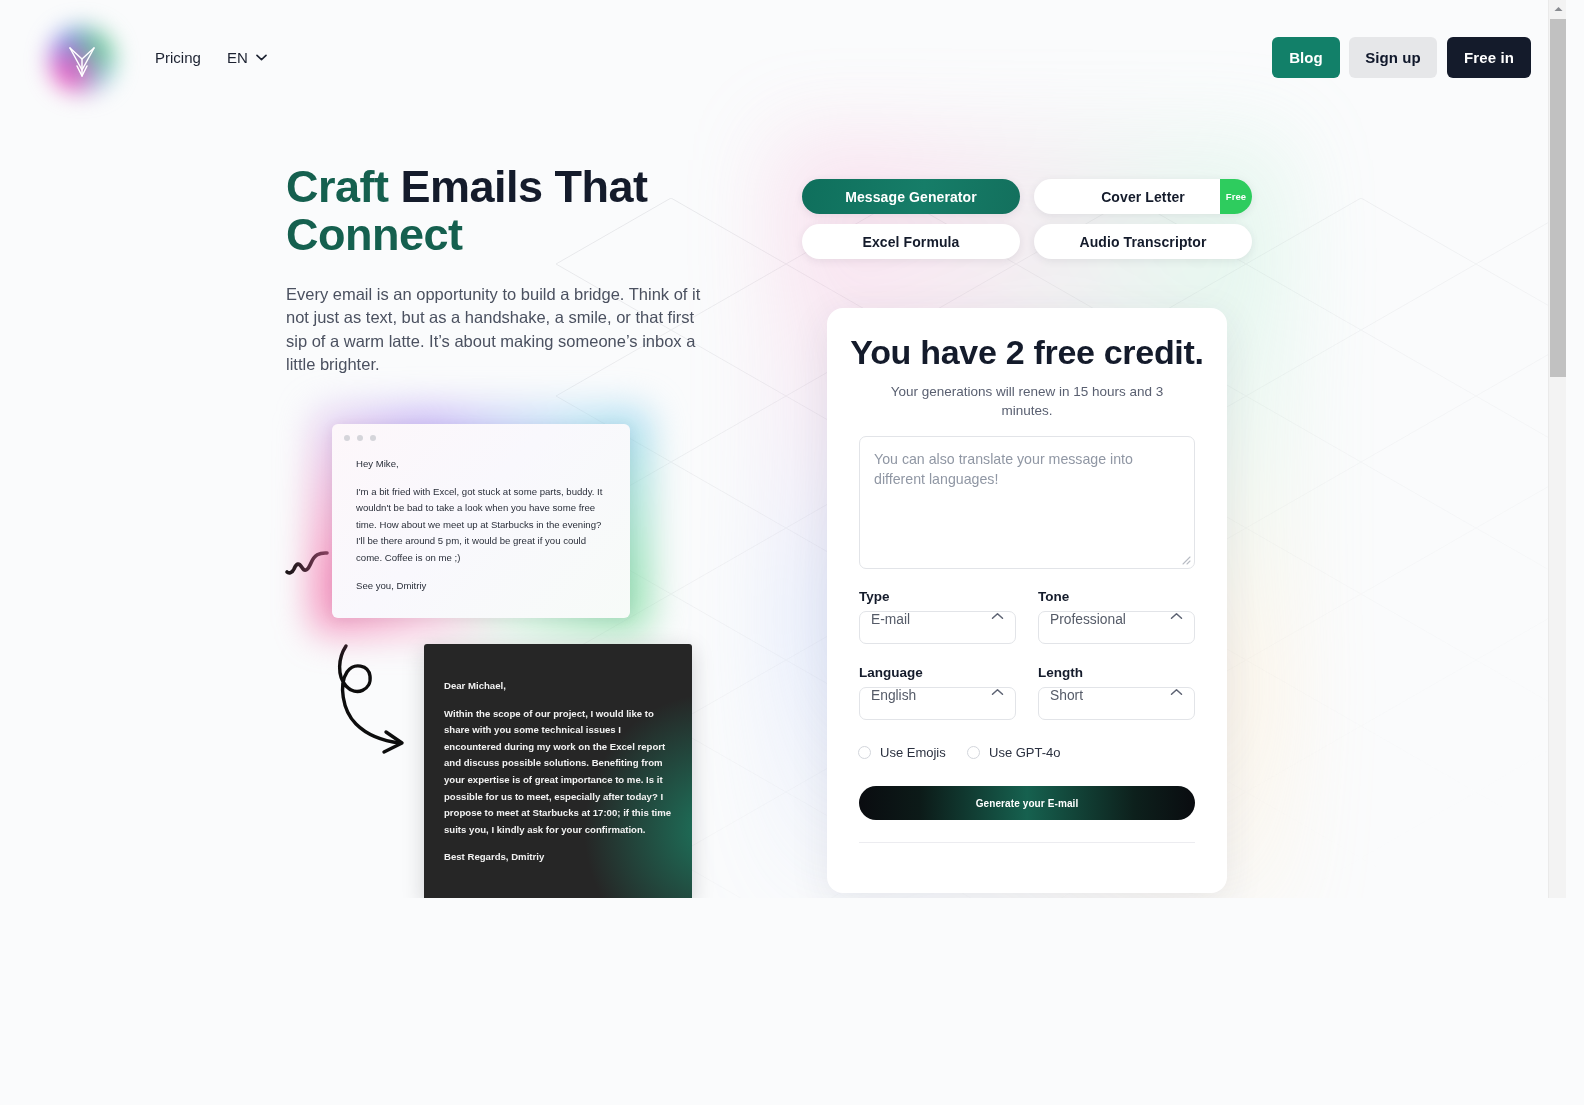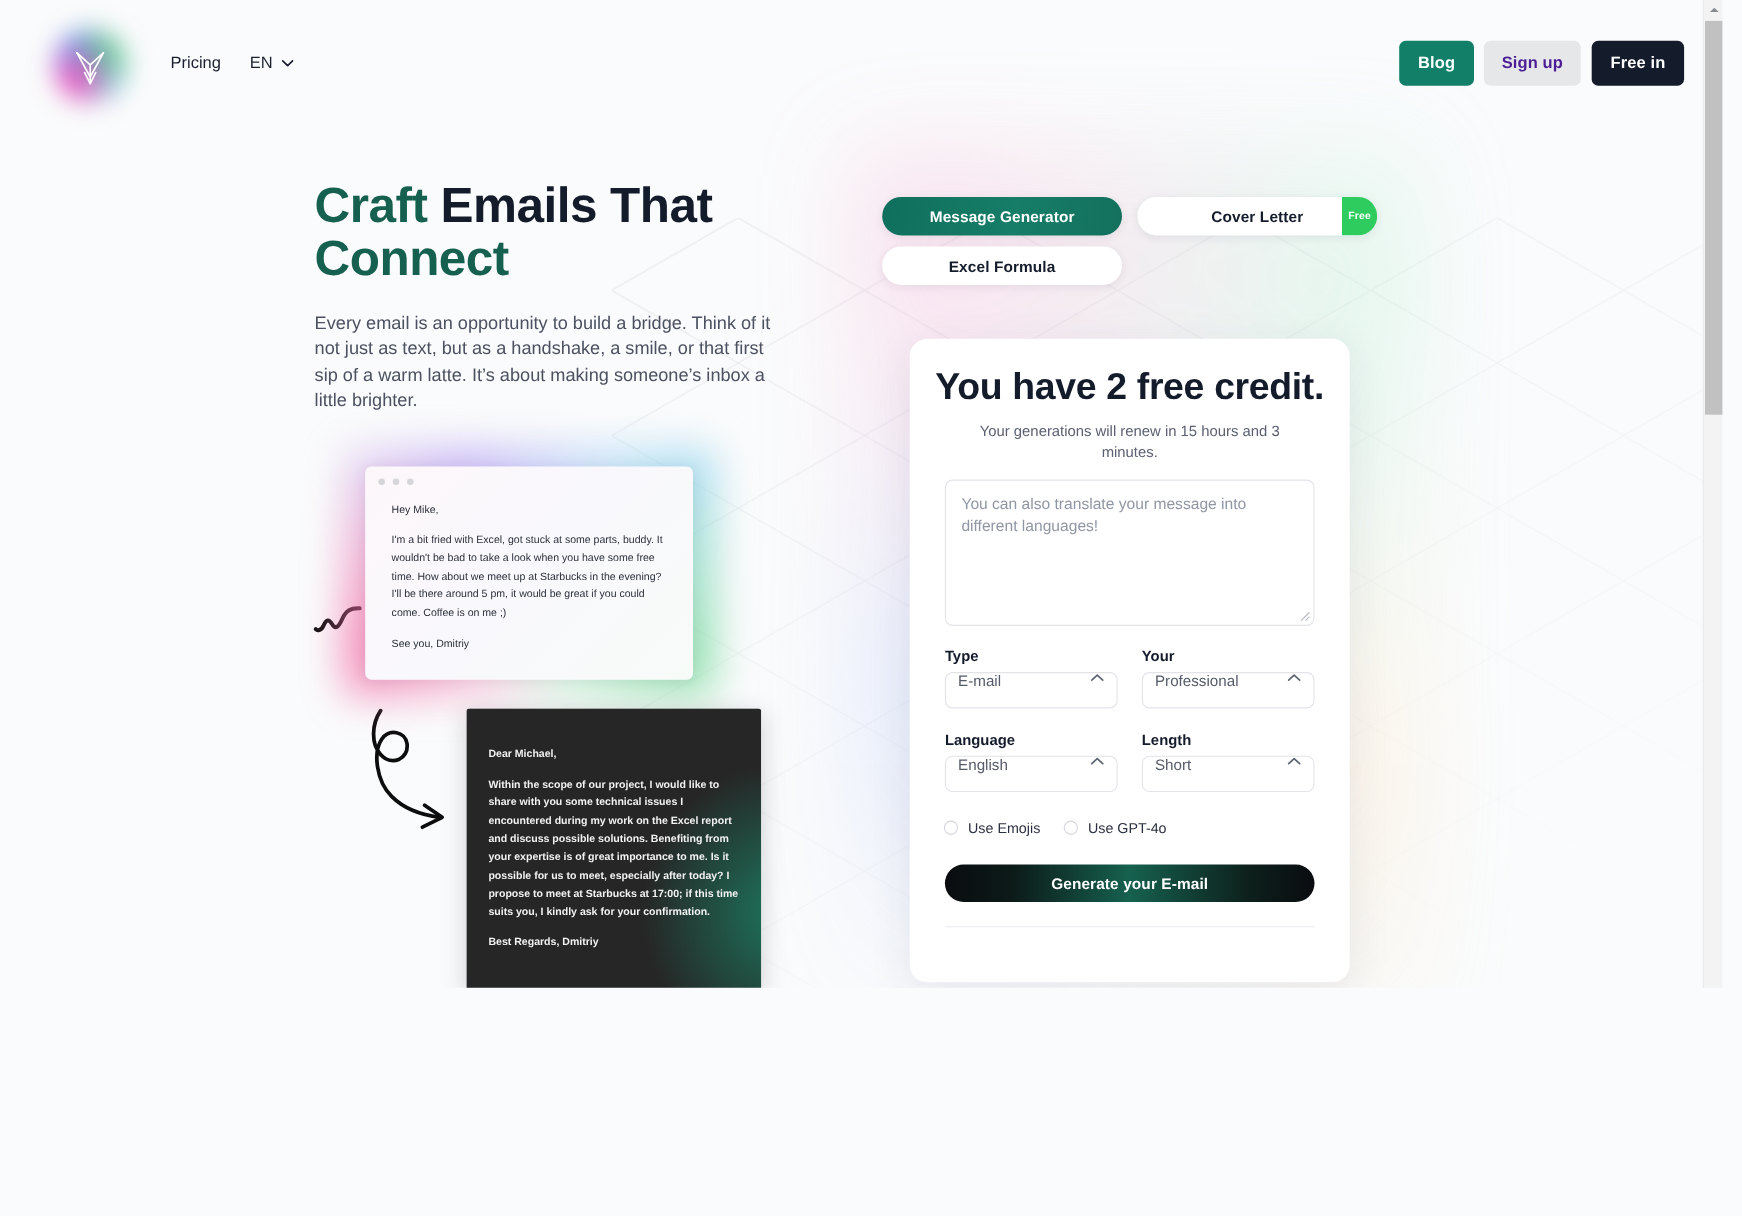--- a/index.html
+++ b/index.html
@@ -106,21 +106,21 @@
     border: none;
     border-radius: 6px;
     font-family: "Liberation Sans", sans-serif;
     font-size: 15px;
     font-weight: bold;
     letter-spacing: .1px;
     cursor: pointer;
     display: flex; align-items: center; justify-content: center; margin-left: 20px;
   }
   #btn-blog    { left: 1252px; width: 68px;  background: #128069; color: #fff; }
-  #btn-signup  { left: 1329px; width: 88px;  background: #e6e7e9; color: #4c1d95; }
+  #btn-signup  { left: 1329px; width: 88px;  background: #e6e7e9; color: #0f172a; }
   #btn-signin  { left: 1427px; width: 84px;  background: #141b2b; color: #fff; }
 
   
   #hero-title {
     position: absolute;
     left: 286px; top: 163px;
     width: 460px;
     font-size: 45px;
     font-weight: bold;
     line-height: 1.07;
@@ -361,21 +361,21 @@
 
   #generate-btn {
     position: absolute;
     left: 32px; top: 478px;
     width: 336px; height: 34px;
     border: none;
     border-radius: 17px;
     background: linear-gradient(90deg, #0a0c10 0%, #0c1a18 18%, #16614f 50%, #0d201c 82%, #0a0c10 100%);
     color: #fff;
     font-family: "Liberation Sans", sans-serif;
-    font-size: 14px;
+    font-size: 10px;
     font-weight: bold;
     letter-spacing: .1px;
     cursor: pointer;
   }
   #card-divider {
     position: absolute;
     left: 32px; top: 534px;
     width: 336px; height: 1px;
     background: #ececf0;
   }
@@ -498,20 +498,23 @@
     <button class="tab active">
       <span>Message Generator</span>
     </button>
     <button class="tab">
       <span>Cover Letter</span>
       <span class="tab-badge">Free</span>
     </button>
     <button class="tab">
       <span>Excel Formula</span>
     </button>
+    <button class="tab">
+      <span>Audio Transcriptor</span>
+    </button>
   </div>
 
   <div id="form-card">
 
     <div id="credit-title">You have 2 free credit.</div>
     <div id="credit-sub">Your generations will renew in 15 hours and 3 minutes.</div>
 
     <textarea id="prompt-box" placeholder="You can also translate your message into different languages!" style=""></textarea>
     <svg id="resize-grip" width="12" height="12" viewBox="0 0 12 12">
       <path d="M11 4 L4 11 M11 8 L8 11" stroke="#b8bcc4" stroke-width="1.1" fill="none" stroke-linecap="round"></path>
@@ -521,21 +524,21 @@
       <label class="field-label">Type</label>
       <div class="field-select">
         <span>E-mail</span>
         <svg width="13" height="8" viewBox="0 0 13 8">
           <path d="M1.5 6.3 L6.5 1.7 L11.5 6.3" fill="none" stroke="#5d6373" stroke-width="1.5" stroke-linecap="round" stroke-linejoin="round"></path>
         </svg>
       </div>
     </div>
 
     <div class="field" id="field-tone">
-      <label class="field-label">Your</label>
+      <label class="field-label">Tone</label>
       <div class="field-select">
         <span>Professional</span>
         <svg width="13" height="8" viewBox="0 0 13 8">
           <path d="M1.5 6.3 L6.5 1.7 L11.5 6.3" fill="none" stroke="#5d6373" stroke-width="1.5" stroke-linecap="round" stroke-linejoin="round"></path>
         </svg>
       </div>
     </div>
 
     <div class="field" id="field-length">
       <label class="field-label">Length</label>

